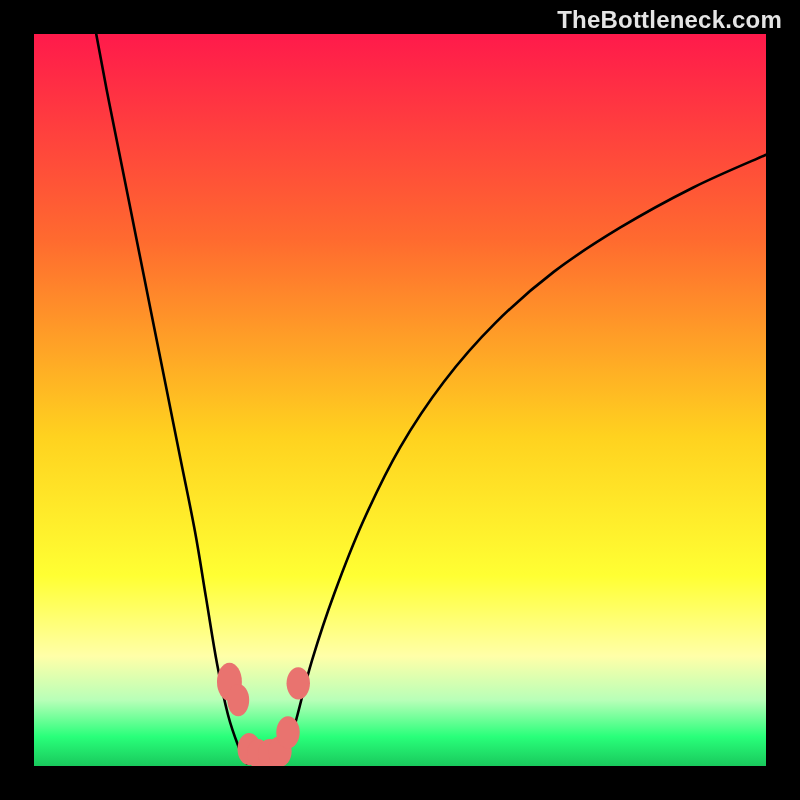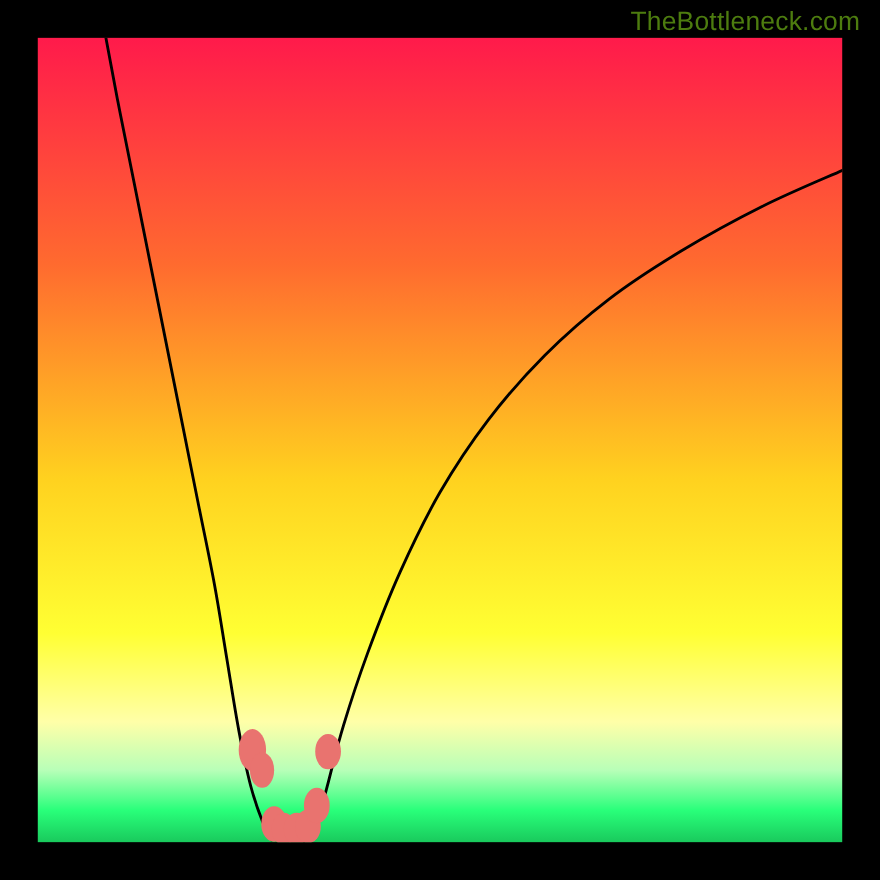--- a/index.html
+++ b/index.html
@@ -23,23 +23,23 @@
     top: 34px;
     left: 34px;
     width: 732px;
     height: 732px;
     overflow: hidden;
   }
   .watermark {
     position: absolute;
     top: 6px;
     right: 18px;
-    color: #4d7c0f;
+    color: #e5e5e5;
     font-size: 24px;
-    font-weight: 400;
+    font-weight: 700;
     letter-spacing: 0.2px;
   }
   svg { display: block; }
 </style>
 </head>
 <body>
 
 <div class="frame">
   <div class="watermark">TheBottleneck.com</div>
 

